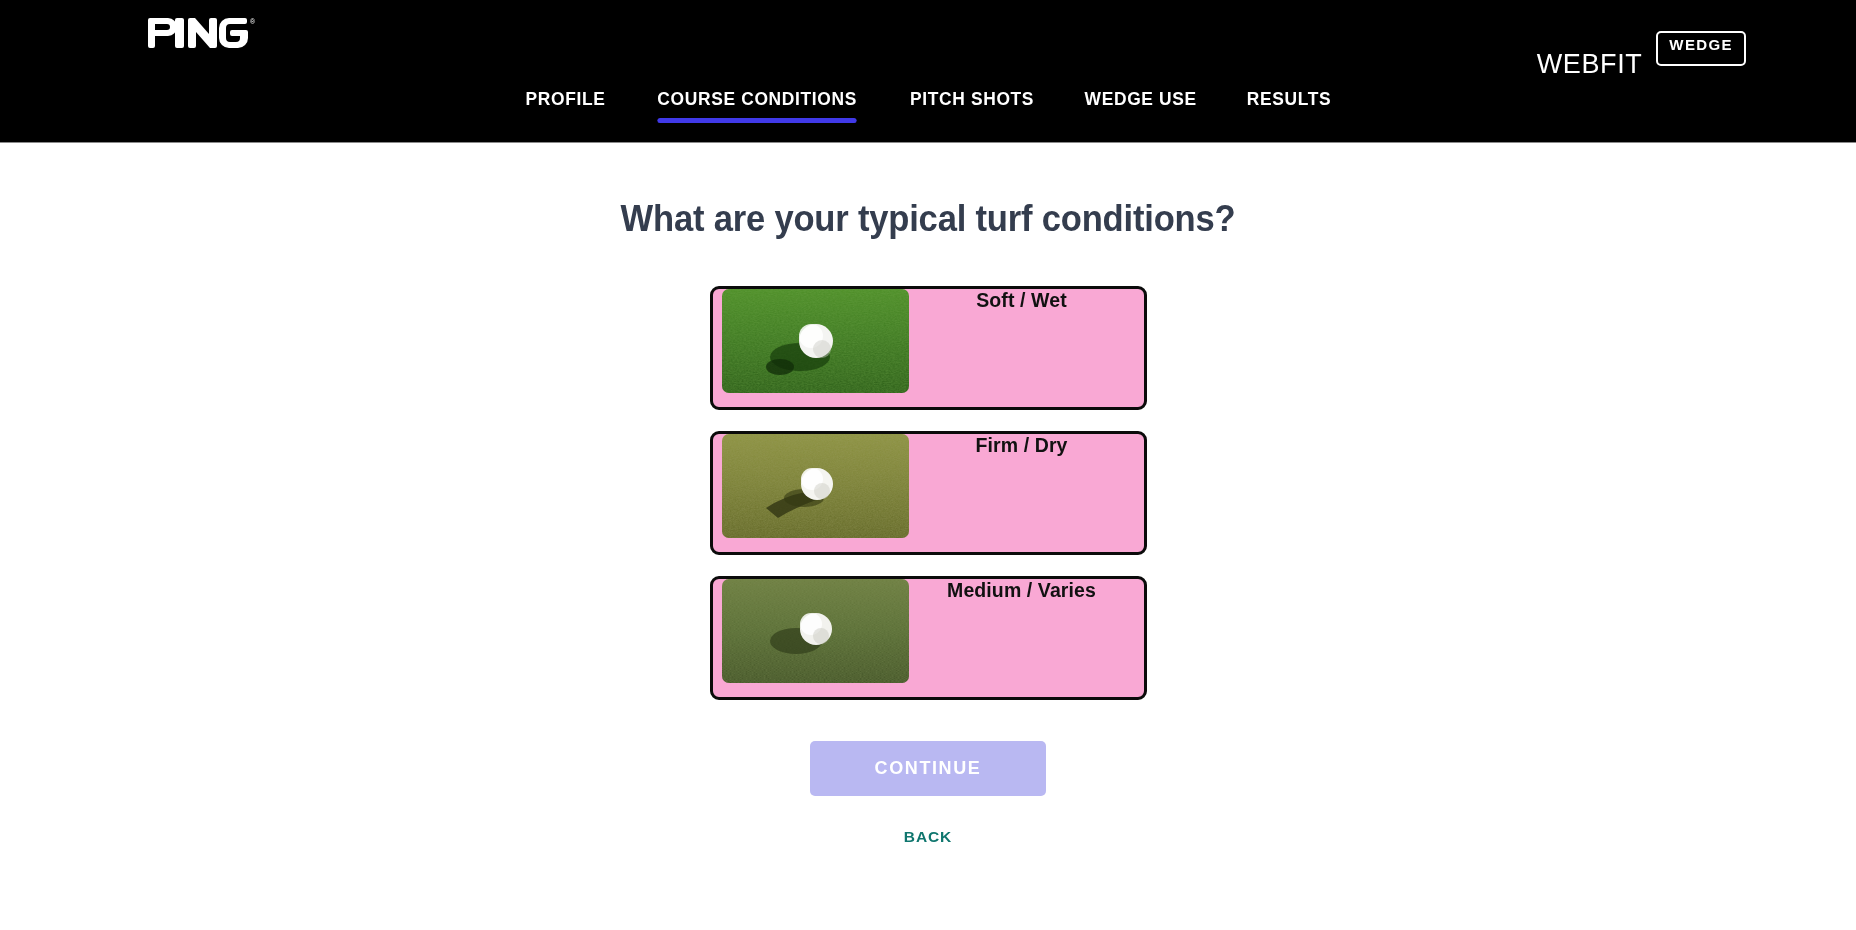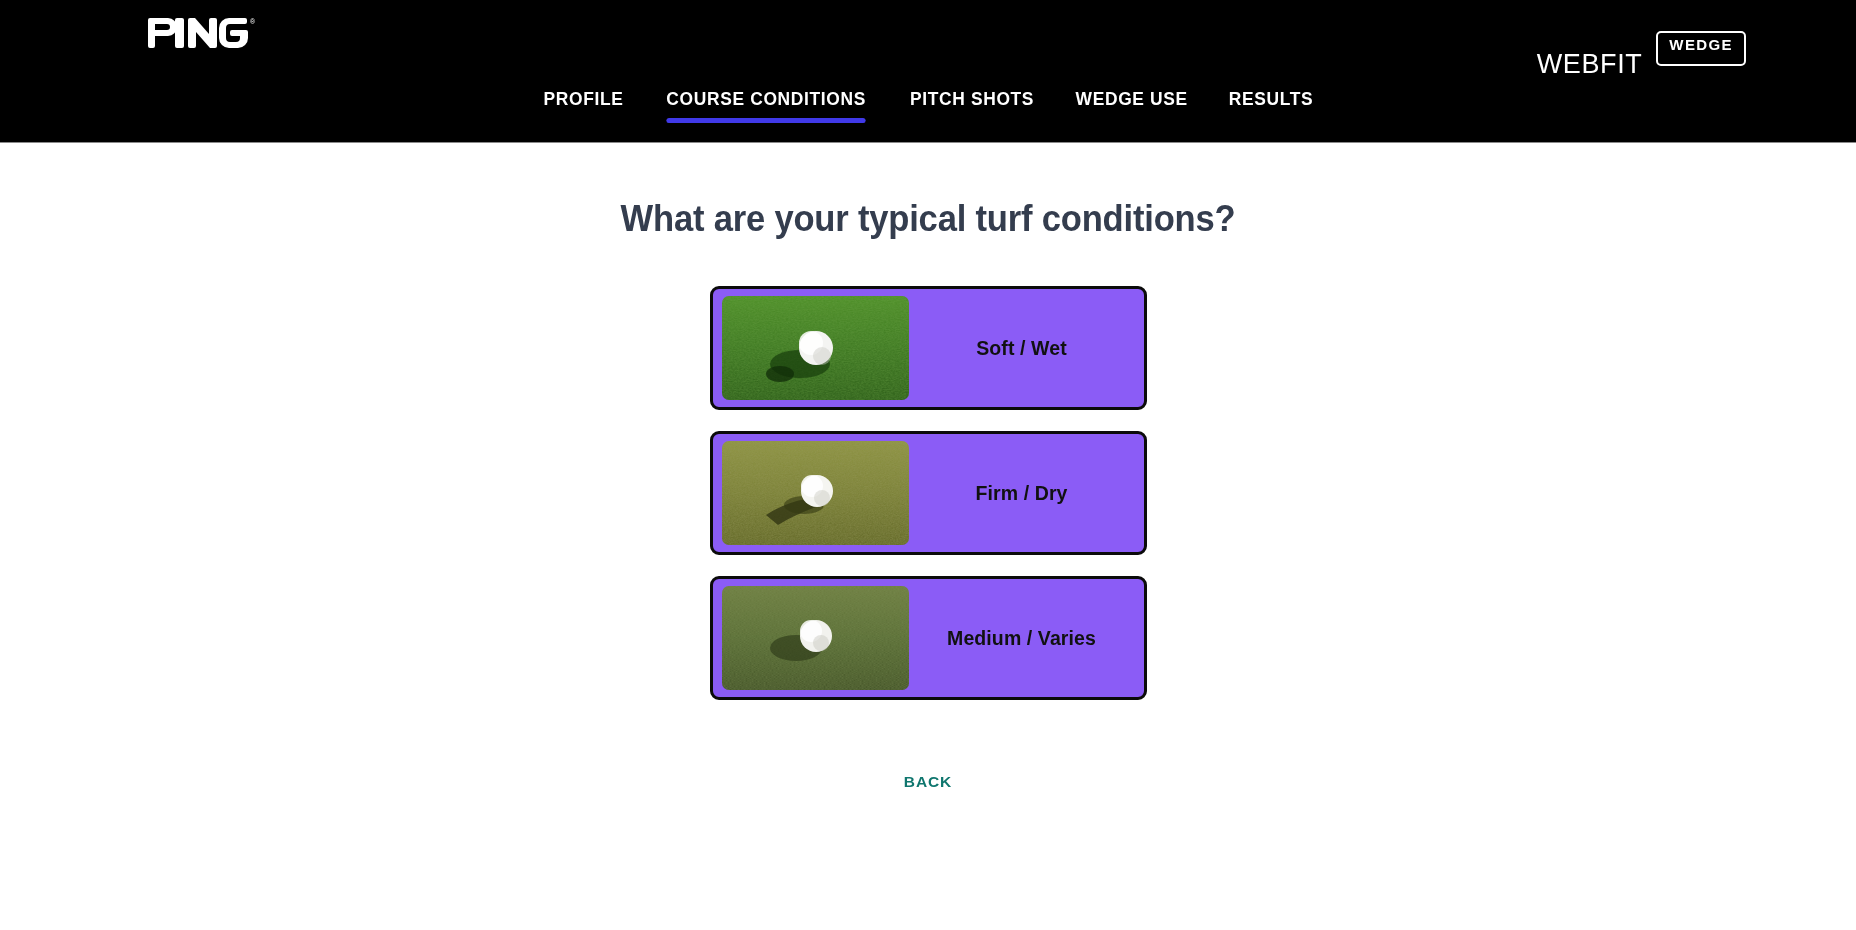--- a/index.html
+++ b/index.html
@@ -64,21 +64,21 @@
   }
 
   .nav {
     position: absolute;
     left: 0;
     right: 0;
     top: 88px;
     display: flex;
     justify-content: center;
     align-items: flex-start;
-    gap: 0;
+    gap: 9px;
   }
   .nav-item {
     position: relative;
     color: #ffffff;
     font-size: 18.5px;
     font-weight: 700;
     letter-spacing: 0.7px;
     padding: 0 17px 13px 17px;
     white-space: nowrap;
     cursor: pointer;
@@ -121,23 +121,22 @@
     display: flex;
     flex-direction: column;
     gap: 21px;
   }
 
   .option-card {
     position: relative;
     height: 124px;
     border: 3px solid #0b0b0b;
     border-radius: 9px;
-    background: #8b5cf6;
-    display: flex;
-    align-items: center;
+    background: #f9a8d4;
+    display: flex;
     padding: 0 9px;
     cursor: pointer;
   }
 
   .thumb {
     width: 187px;
     height: 104px;
     border-radius: 7px;
     flex: 0 0 auto;
     overflow: hidden;
@@ -311,16 +310,17 @@
           <circle cx="89" cy="45" r="11" fill="#ffffff" opacity="0.85"></circle>
           <circle cx="99" cy="57" r="8" fill="#c5c5bd" opacity="0.45"></circle>
         </svg>
       </div>
       <div class="option-label">Medium / Varies</div>
     </div>
 
   </div>
 
   <div class="actions">
+    <button class="continue-btn">CONTINUE</button>
     <div class="back-link">BACK</div>
   </div>
 
 </div>
 
 </body></html>

